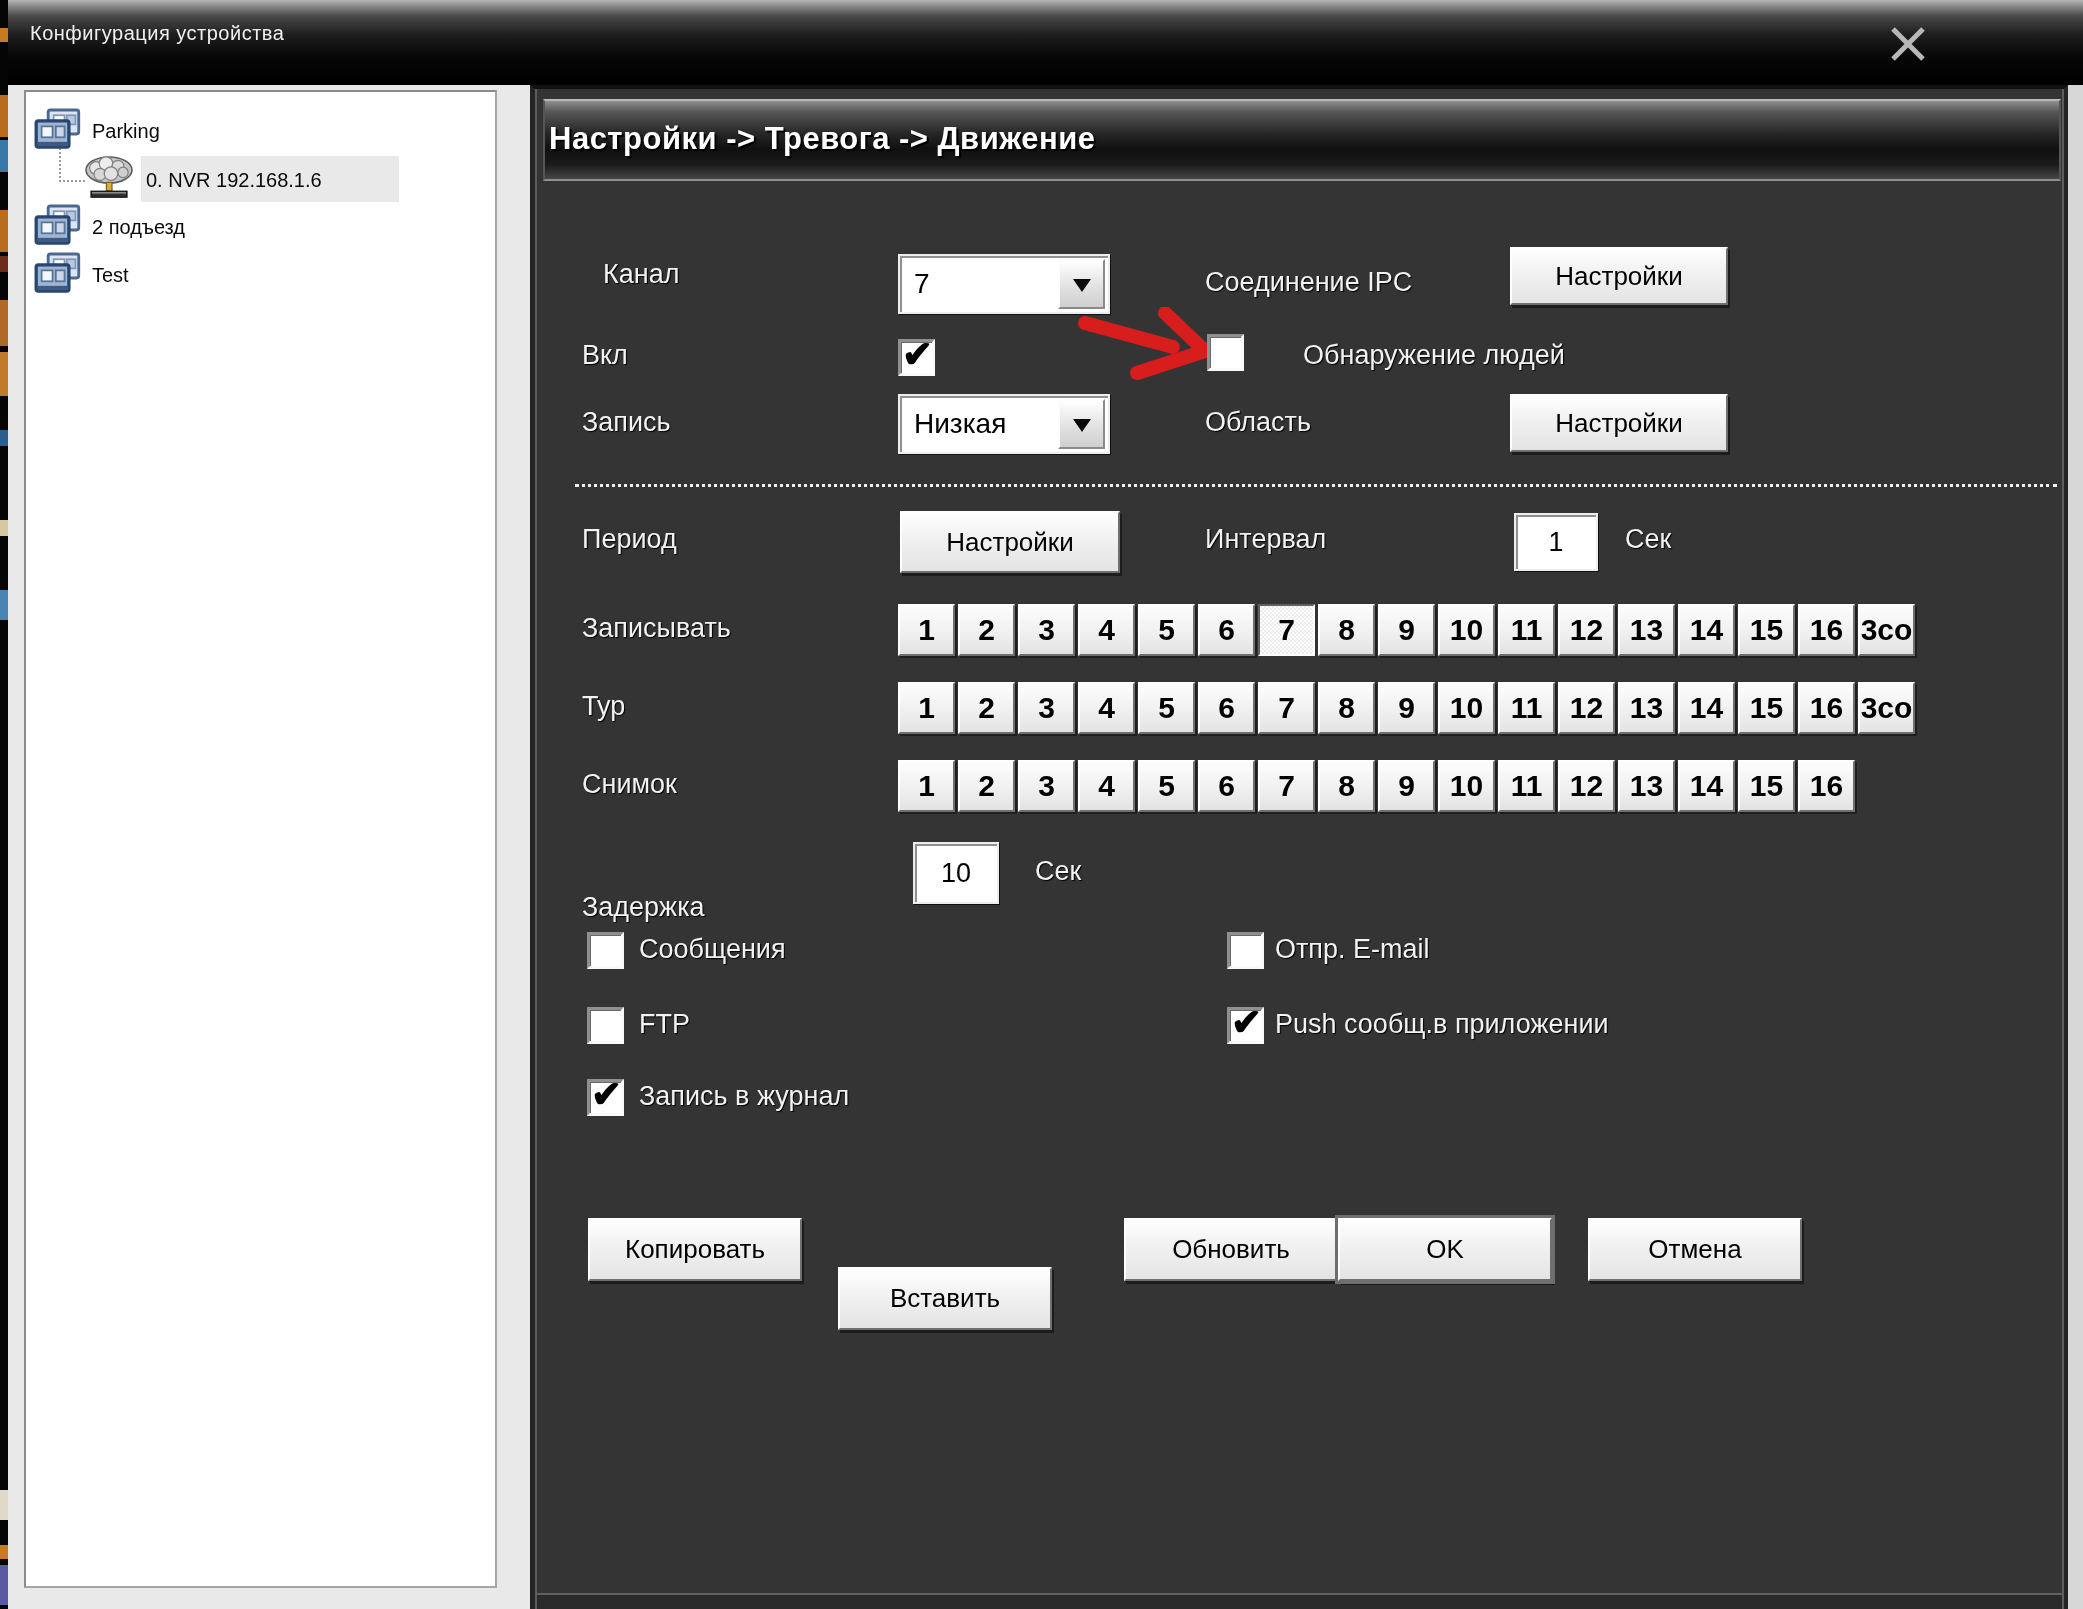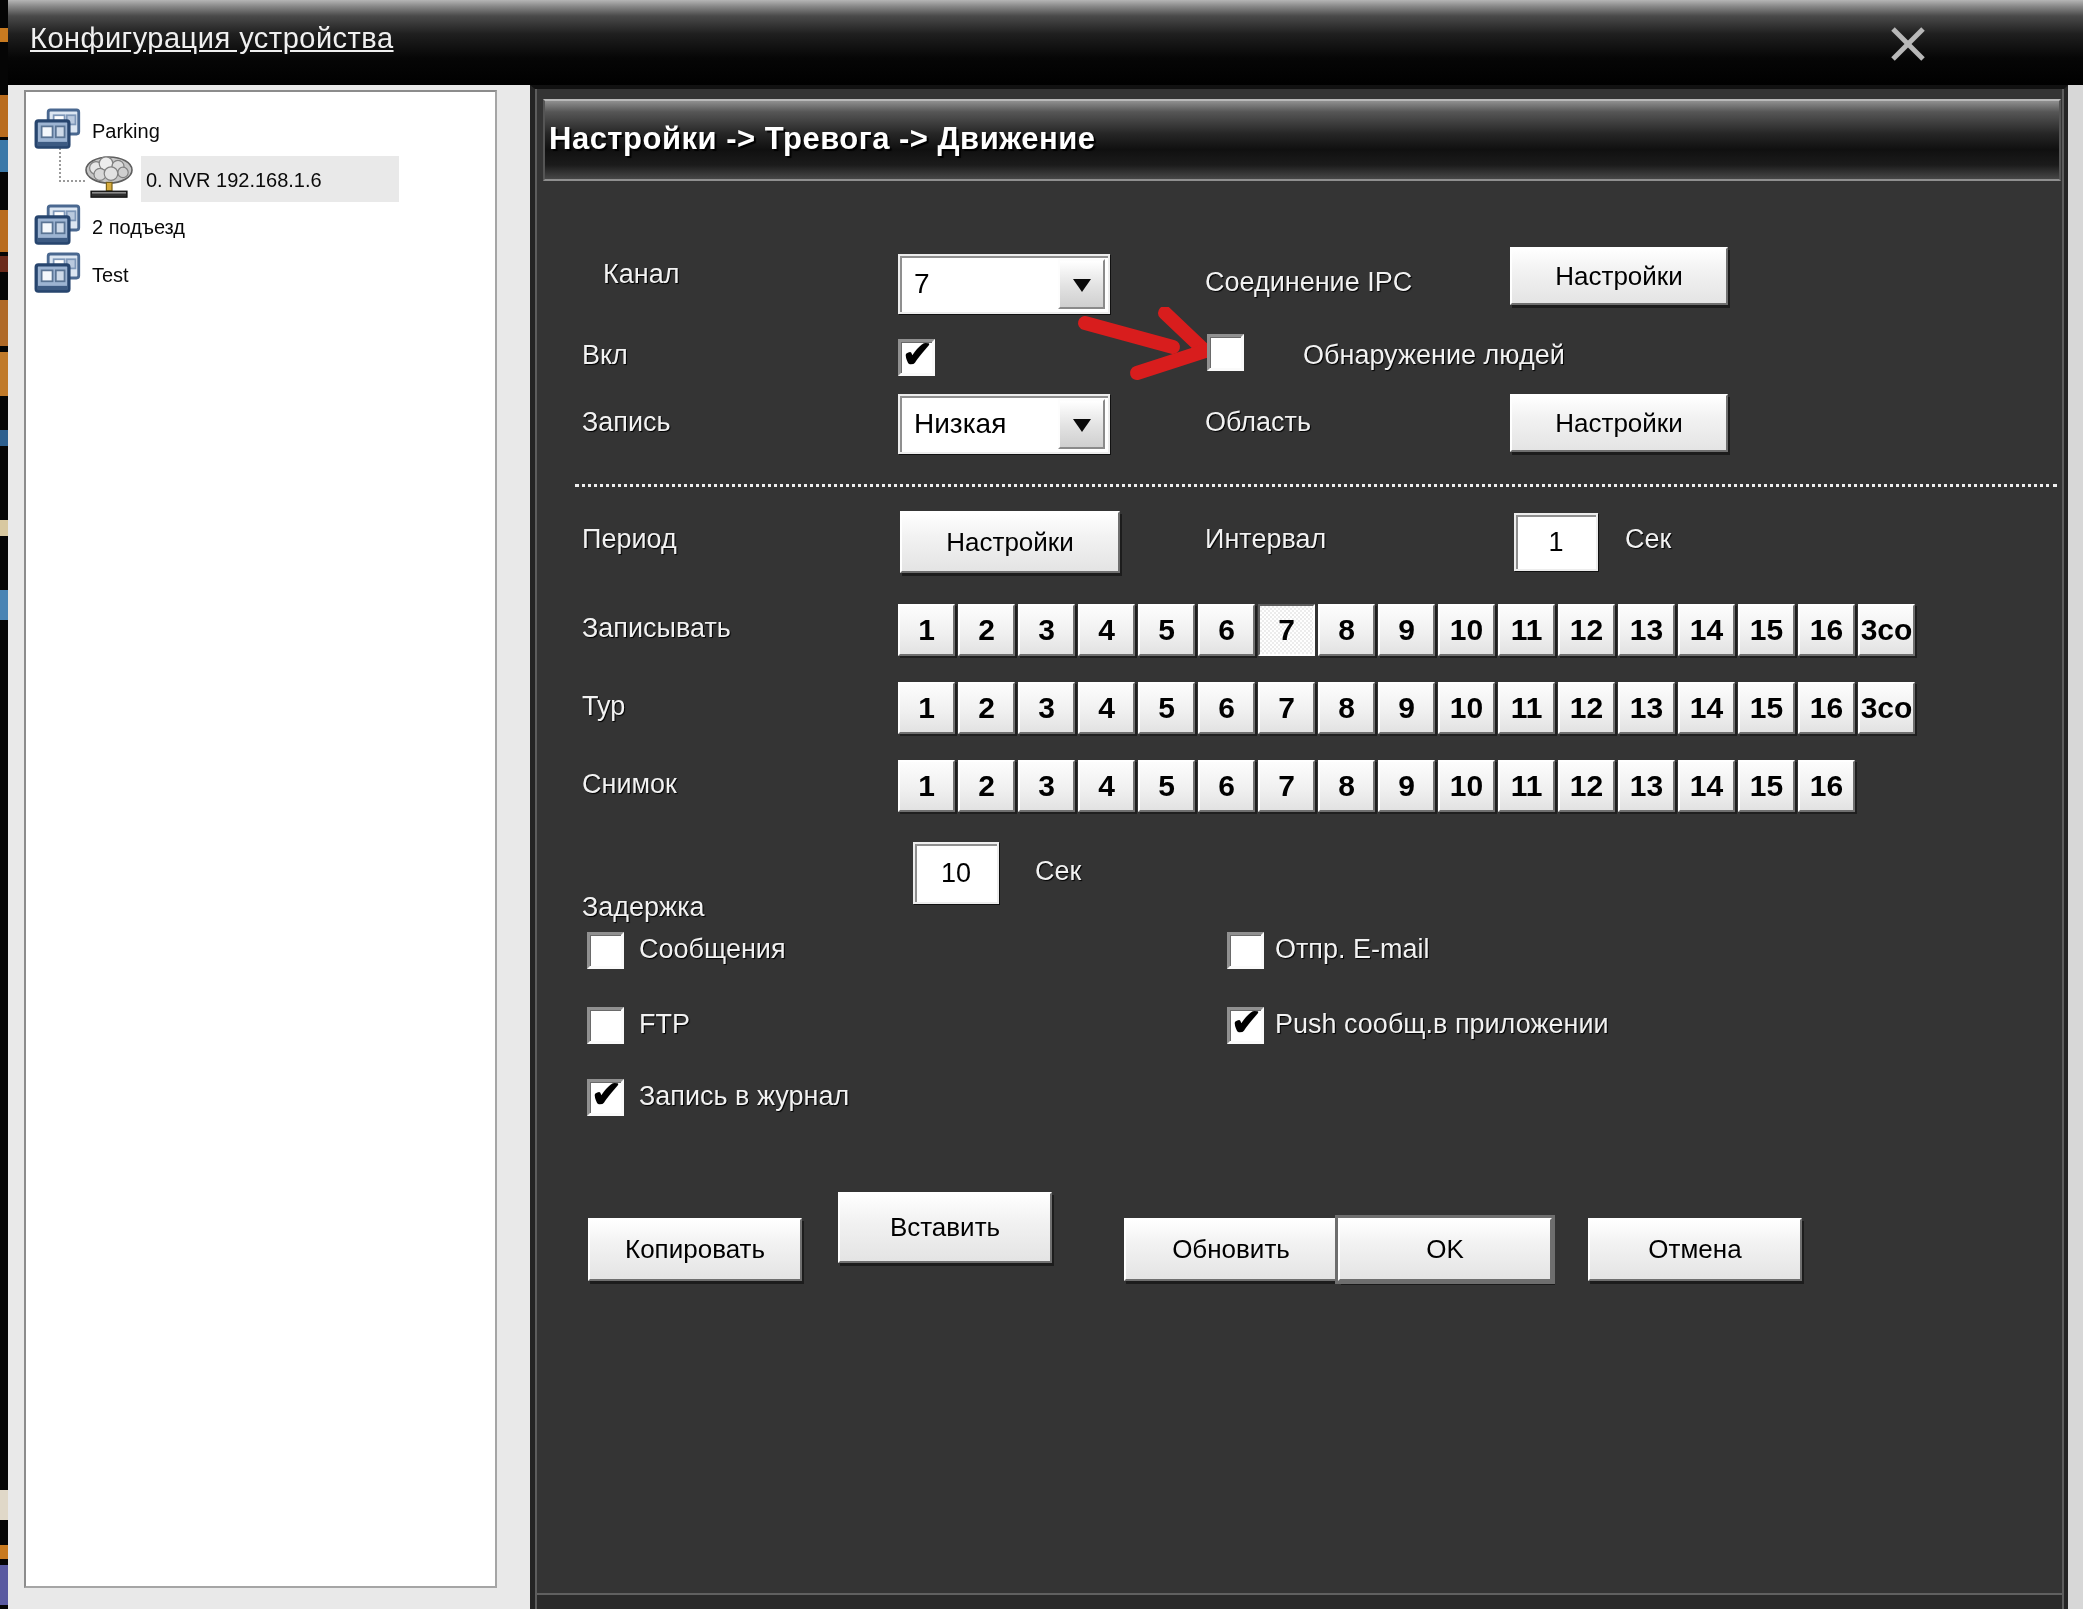--- a/index.html
+++ b/index.html
@@ -2,21 +2,21 @@
 <html><head>
 <meta charset="utf-8">
 <style>
   * { margin:0; padding:0; box-sizing:border-box; }
   body { font-family:"Liberation Sans", sans-serif; background:#000; }
   .screen { position:relative; width:2083px; height:1609px; overflow:hidden; background:#050505; }
 
   
   .titlebar { position:absolute; left:8px; top:0; right:0; height:86px;
     background:linear-gradient(180deg,#b5b5b5 0px,#8a8a8a 6px,#4a4a4a 16px,#1f1f1f 34px,#060606 58px,#000 100%); }
-  .wtitle { position:absolute; left:22px; top:22px; font-size:29px; color:#f0f0f0; letter-spacing:0.5px;text-decoration:underline; }
+  .wtitle { position:absolute; left:22px; top:22px; font-size:20px; color:#f0f0f0; letter-spacing:0.5px; }
   .closebox { position:absolute; left:1872px; top:16px; width:56px; height:56px; display:flex; align-items:center; justify-content:center; cursor:pointer; }
 
   
   .frame-left  { position:absolute; left:8px; top:85px; width:522px; bottom:0; background:#e9e9e9; }
   .frame-right { position:absolute; left:2066px; top:85px; width:17px; bottom:0; background:#d7d7d7; }
 
   
   .tree { position:absolute; left:24px; top:90px; width:473px; height:1498px; background:#fff;
     border:2px solid #8c8c8c; border-right-color:#a5a5a5; border-bottom-color:#a5a5a5; }
   .trow { position:absolute; display:flex; align-items:center; cursor:default; }
@@ -293,18 +293,18 @@
 
     <span class="cb" style="left:52px;top:918px;"></span>
     <span class="flabel" style="left:104px;top:920px;">FTP</span>
     <span class="cb checked" style="left:692px;top:918px;"></span>
     <span class="flabel" style="left:740px;top:920px;">Push сообщ.в приложении</span>
 
     <span class="cb checked" style="left:52px;top:990px;"></span>
     <span class="flabel" style="left:104px;top:992px;">Запись в журнал</span>
 
     <div class="btn3d" style="left:53px;top:1129px;width:214px;height:63px;">Копировать</div>
-    <div class="btn3d" style="left:303px;top:1103px;width:214px;height:71px;">Вставить</div>
+    <div class="btn3d" style="left:303px;top:1178px;width:214px;height:63px;">Вставить</div>
     <div class="btn3d" style="left:553px;top:1129px;width:214px;height:63px;margin-left:36px;">Обновить</div>
     <div class="btn3d btn-default" style="left:803px;top:1129px;width:214px;height:63px;">OK</div>
     <div class="btn3d" style="left:1053px;top:1129px;width:214px;height:63px;">Отмена</div>
   </div>
 </div>
 
 </body></html>

